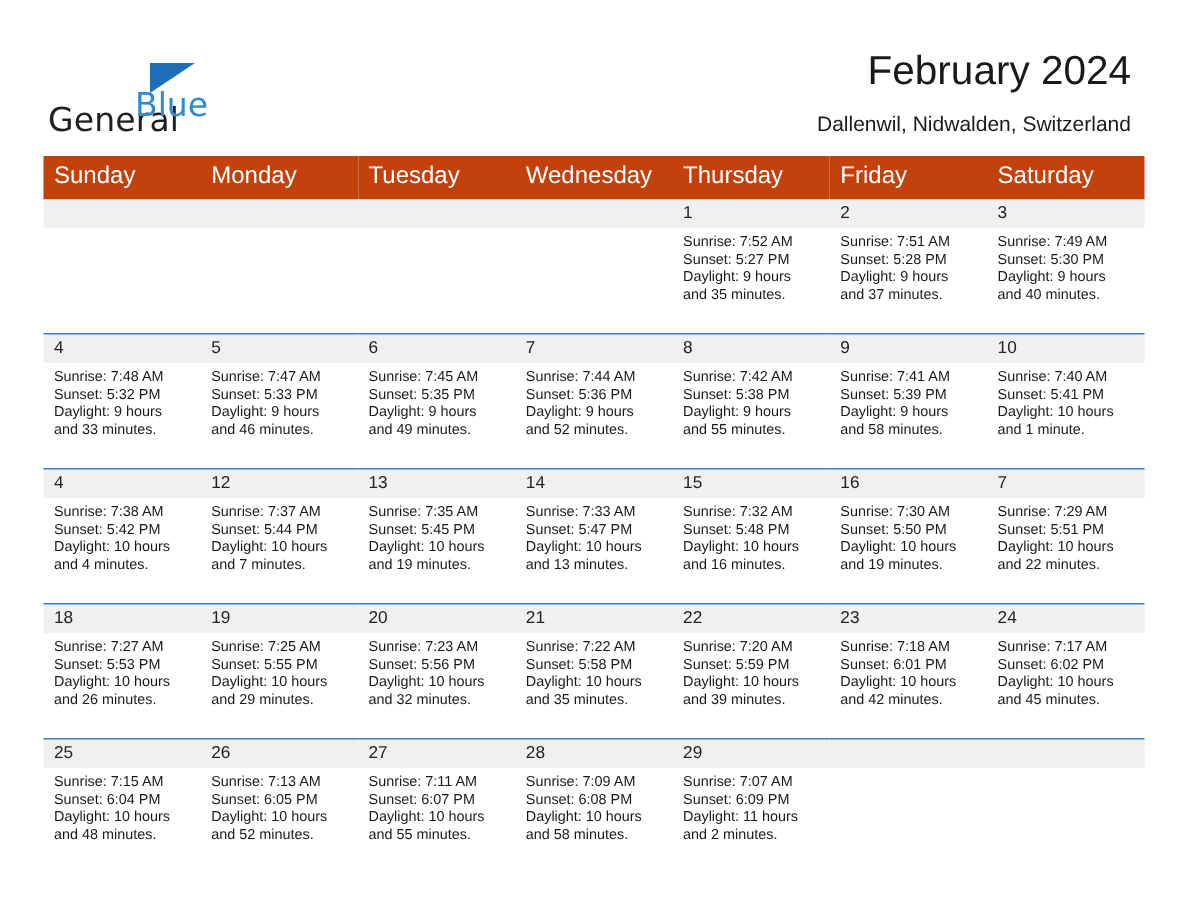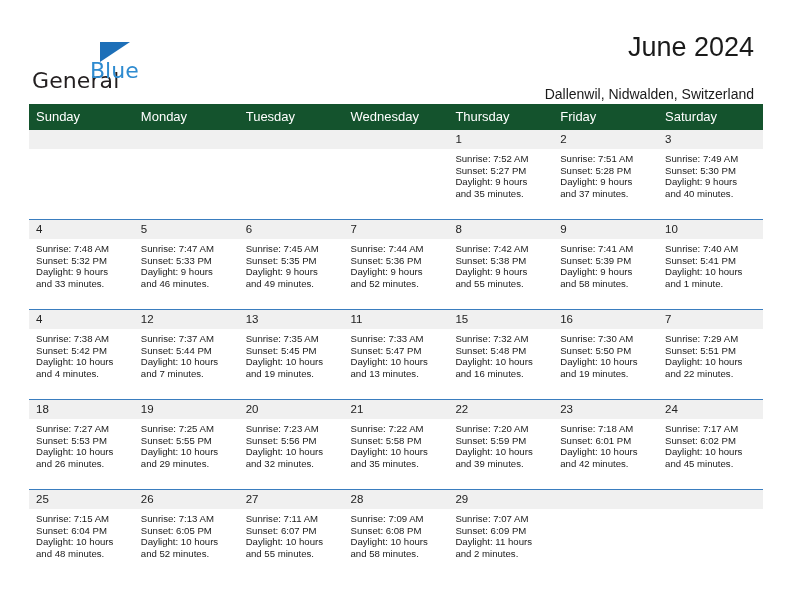--- a/index.html
+++ b/index.html
@@ -69,40 +69,40 @@
     top: 30px;
     text-align: right;
   }
   .cal-title {
     font-size: 27px;
     color: #1a1a1a;
     line-height: 34px;
     white-space: nowrap;
   }
   .cal-subtitle {
-    margin-top: 21px;
+    margin-top: 9px;
     font-size: 14px;
     color: #1a1a1a;
     line-height: 18px;
     white-space: nowrap;
   }
 
   
   .calendar {
     position: absolute;
     left: 29px;
     top: 104px;
     width: 734px;
     border-collapse: collapse;
     table-layout: fixed;
   }
   .calendar th {
-    background: #14532d;
+    background: #c2410c;
     color: #ffffff;
-    font-size: 13px;
+    font-size: 16px;
     font-weight: normal;
     text-align: left;
     padding: 5px 0 6px 7px;
     height: 11px;
     border: none;
     margin-left: 44px;
   }
   .calendar td {
     vertical-align: top;
     padding: 0;
@@ -145,21 +145,21 @@
 
   <div class="header">
 
     <div class="logo">
       <span class="logo-general">General</span>
       <span class="logo-triangle"></span>
       <span class="logo-blue">Blue</span>
     </div>
 
     <div class="title-block">
-      <div class="cal-title">June 2024</div>
+      <div class="cal-title">February 2024</div>
       <div class="cal-subtitle">Dallenwil, Nidwalden, Switzerland</div>
     </div>
 
   </div>
 
   <table class="calendar">
     <thead>
       <tr>
         <th>Sunday</th>
         <th>Monday</th>
@@ -334,21 +334,21 @@
               <div class="info">
                 <div>Sunrise: 7:35 AM</div>
                 <div>Sunset: 5:45 PM</div>
                 <div>Daylight: 10 hours</div>
                 <div>and 19 minutes.</div>
               </div>
             </div>
           </td>
           <td>
             <div class="cell-inner">
-              <div class="daynum">11</div>
+              <div class="daynum">14</div>
               <div class="info">
                 <div>Sunrise: 7:33 AM</div>
                 <div>Sunset: 5:47 PM</div>
                 <div>Daylight: 10 hours</div>
                 <div>and 13 minutes.</div>
               </div>
             </div>
           </td>
           <td>
             <div class="cell-inner">

